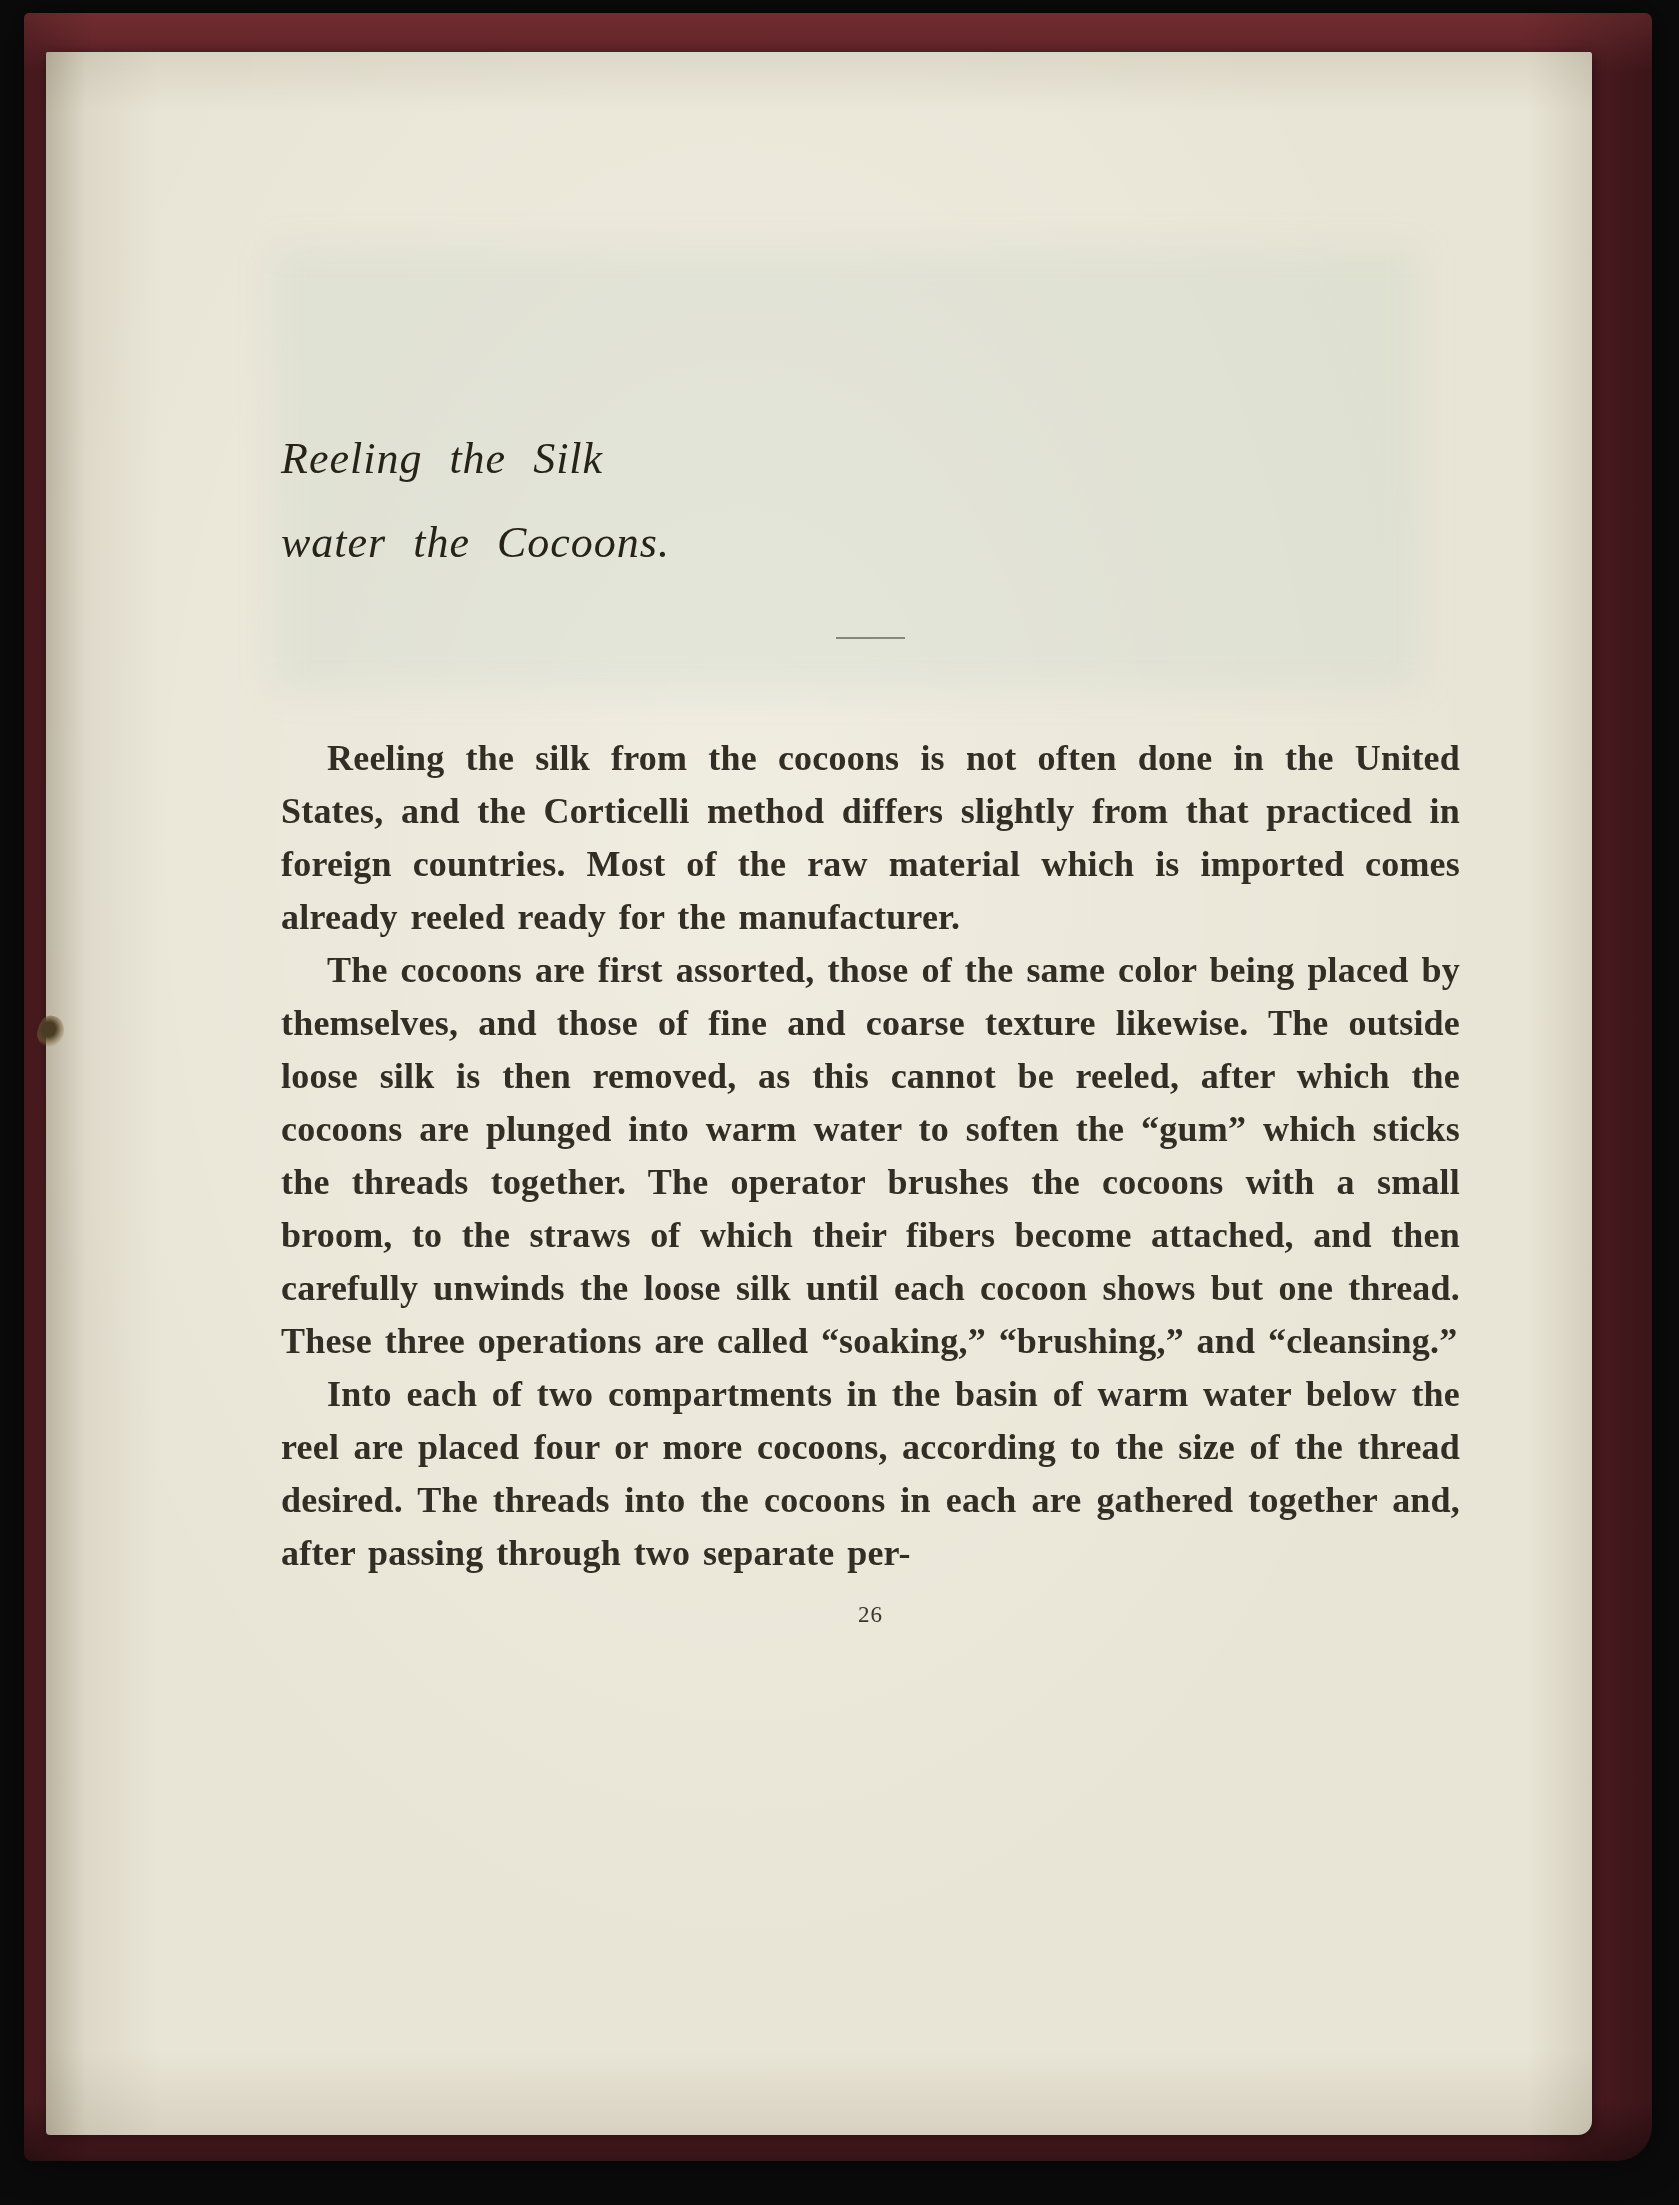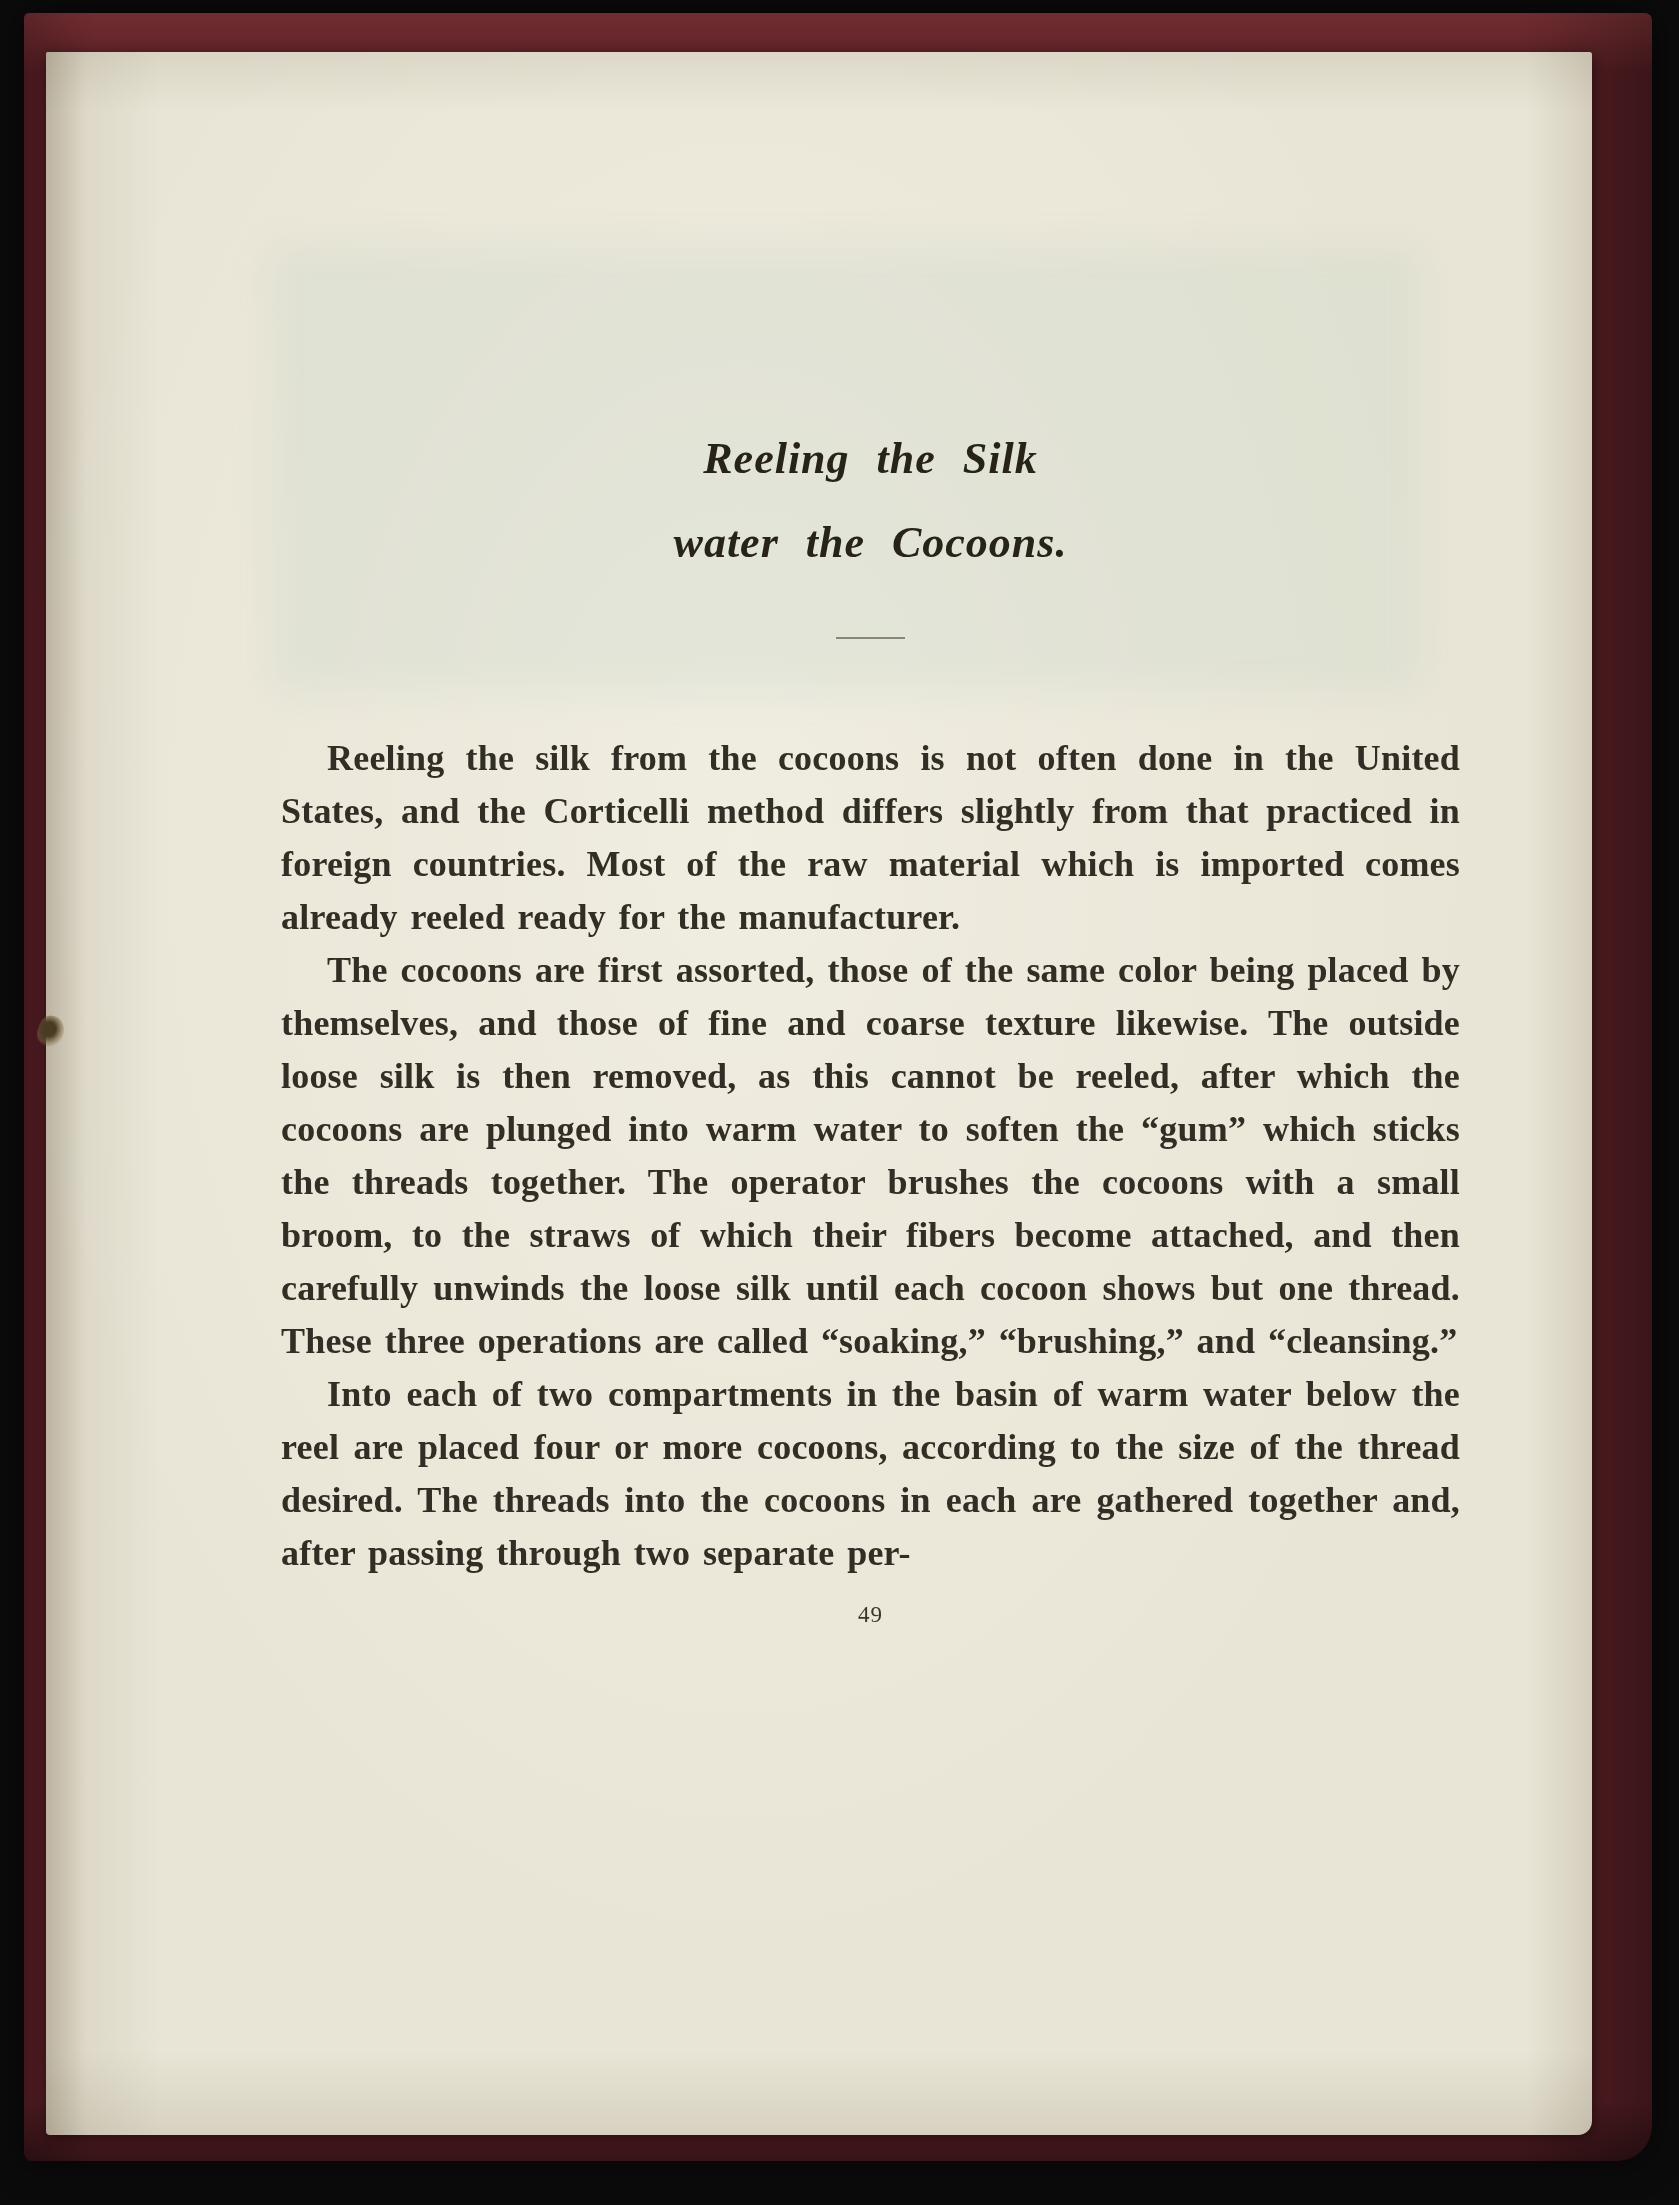--- a/index.html
+++ b/index.html
@@ -57,23 +57,23 @@
     transform:rotate(18deg);
   }
   .content{
     position:absolute;
     left:235px;top:365px;width:1179px;
     color:var(--ink);
   }
   .title{
     margin:0;
     font-size:44px;
-    font-weight:bold;
+    font-weight:normal;
     font-style:italic;
-    text-align:center;
+    text-align:left;
     line-height:84px;
     letter-spacing:1px;
     word-spacing:15px;
     color:#272319;
   }
   .rule{
     width:69px;height:2px;
     background:#6e6758;
     opacity:.75;
     margin:52px auto 0 auto;
@@ -115,16 +115,16 @@
     </h1>
 
     <div class="rule"></div>
 
     <div class="body-text">
       <p>Reeling the silk from the cocoons is not often done in the United States, and the Corticelli method differs slightly from that practiced in foreign countries. Most of the raw material which is imported comes already reeled ready for the manufacturer.</p>
       <p>The cocoons are first assorted, those of the same color being placed by themselves, and those of fine and coarse texture likewise.  The outside loose silk is then removed, as this cannot be reeled, after which the cocoons are plunged into warm water to soften the “gum” which sticks the threads together.  The operator brushes the cocoons with a small broom, to the straws of which their fibers become attached, and then carefully unwinds the loose silk until each cocoon shows but one thread.  These three operations are called “soaking,” “brushing,” and “cleansing.”</p>
       <p>Into each of two compartments in the basin of warm water below the reel are placed four or more cocoons, according to the size of the thread desired. The threads into the cocoons in each are gathered together and, after passing through two separate per-</p>
     </div>
 
-    <div class="page-number">49</div>
+    <div class="page-number">26</div>
   </div>
 </div>
 
 
 </body></html>

